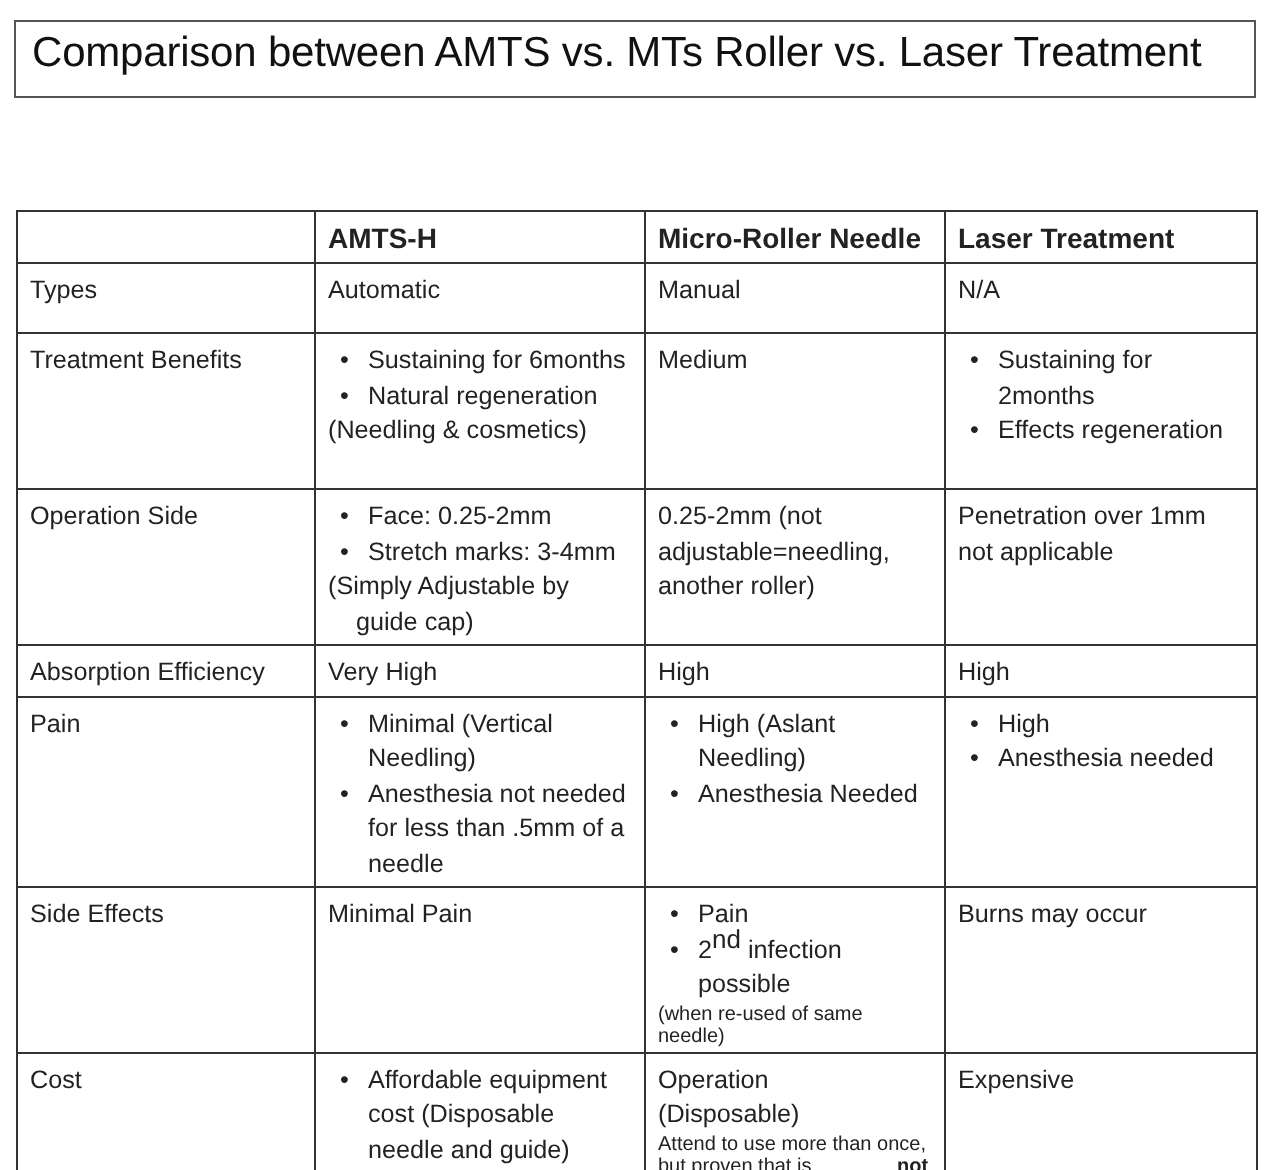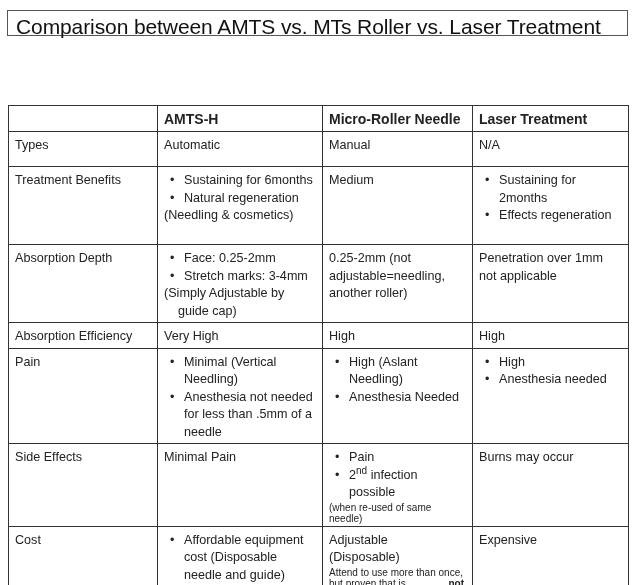--- a/index.html
+++ b/index.html
@@ -1,35 +1,35 @@
 <!DOCTYPE html>
 <html><head>
 <meta charset="utf-8">
 <style>
   html, body { margin:0; padding:0; background:#ffffff; }
   body { width:640px; height:585px; position:relative; overflow:hidden;
          font-family:"Liberation Sans", sans-serif; color:#222; }
-  .title-box { position:absolute; left:7px; top:10px; width:621px; height:26px;
+  .title-box { position:absolute; left:7px; top:10px; width:621px; height:39px;
                border:1px solid #555; box-sizing:border-box; }
   .title-text { position:absolute; left:8px; top:4px; font-size:21px; color:#111;
                 letter-spacing:-0.1px; white-space:nowrap; }
   table.cmp { position:absolute; left:8px; top:105px; width:620px;
               border-collapse:collapse; table-layout:fixed; font-size:12.6px; }
   table.cmp td, table.cmp th { border:1px solid #333; vertical-align:top;
               padding:5px 6px 2px 6px; line-height:17.5px; text-align:left; font-weight:normal; }
   table.cmp th { text-align:left; font-weight:bold; font-size:14px; padding-top:5px; }
   col.c0 { width:149px; } col.c1 { width:165px; } col.c2 { width:150px; } col.c3 { width:156px; }
   ul.bl { margin:0; padding:0 0 0 20px; list-style:none; }
   ul.bl li { position:relative; }
   ul.bl li::before { content:"\2022"; position:absolute; left:-14px; top:0; }
   .after { display:block; }
   .indent { padding-left:14px; display:block; }
   .small { font-size:10px; line-height:11px; display:block; }
   .small b { font-weight:bold;margin-left:40px; }
-  sup { font-size:10px; line-height:0; }
+  sup { font-size:13px; line-height:0; }
 </style>
 </head>
 <body>
 
 <div class="title-box">
   <div class="title-text">Comparison between AMTS vs. MTs Roller vs. Laser Treatment</div>
 </div>
 
 <table class="cmp">
   <colgroup>
@@ -65,21 +65,21 @@
     <td>Medium</td>
     <td>
       <ul class="bl">
         <li>Sustaining for 2months</li>
         <li>Effects regeneration</li>
       </ul>
     </td>
   </tr>
 
   <tr style="height:69px">
-    <td>Absorption Depth</td>
+    <td>Operation Side</td>
     <td>
       <ul class="bl">
         <li>Face: 0.25-2mm</li>
         <li>Stretch marks: 3-4mm</li>
       </ul>
       <span class="after">(Simply Adjustable by</span>
       <span class="indent">guide cap)</span>
     </td>
     <td>0.25-2mm (not adjustable=needling, another roller)</td>
     <td>Penetration over 1mm not applicable</td>
@@ -129,19 +129,19 @@
 
   <tr style="height:74px">
     <td>Cost</td>
     <td>
       <ul class="bl">
         <li>Affordable equipment cost (Disposable needle and guide)</li>
         <li>Almost trouble-free</li>
       </ul>
     </td>
     <td>
-      <span style="display:block; width:90px;">Adjustable (Disposable)</span>
+      <span style="display:block; width:90px;">Operation (Disposable)</span>
       <span class="small"><span>Attend to use more than once, but proven that is </span><b>not</b><span> safe.</span></span>
     </td>
     <td>Expensive</td>
   </tr>
 </tbody>
   </table>
 
 </body></html>

